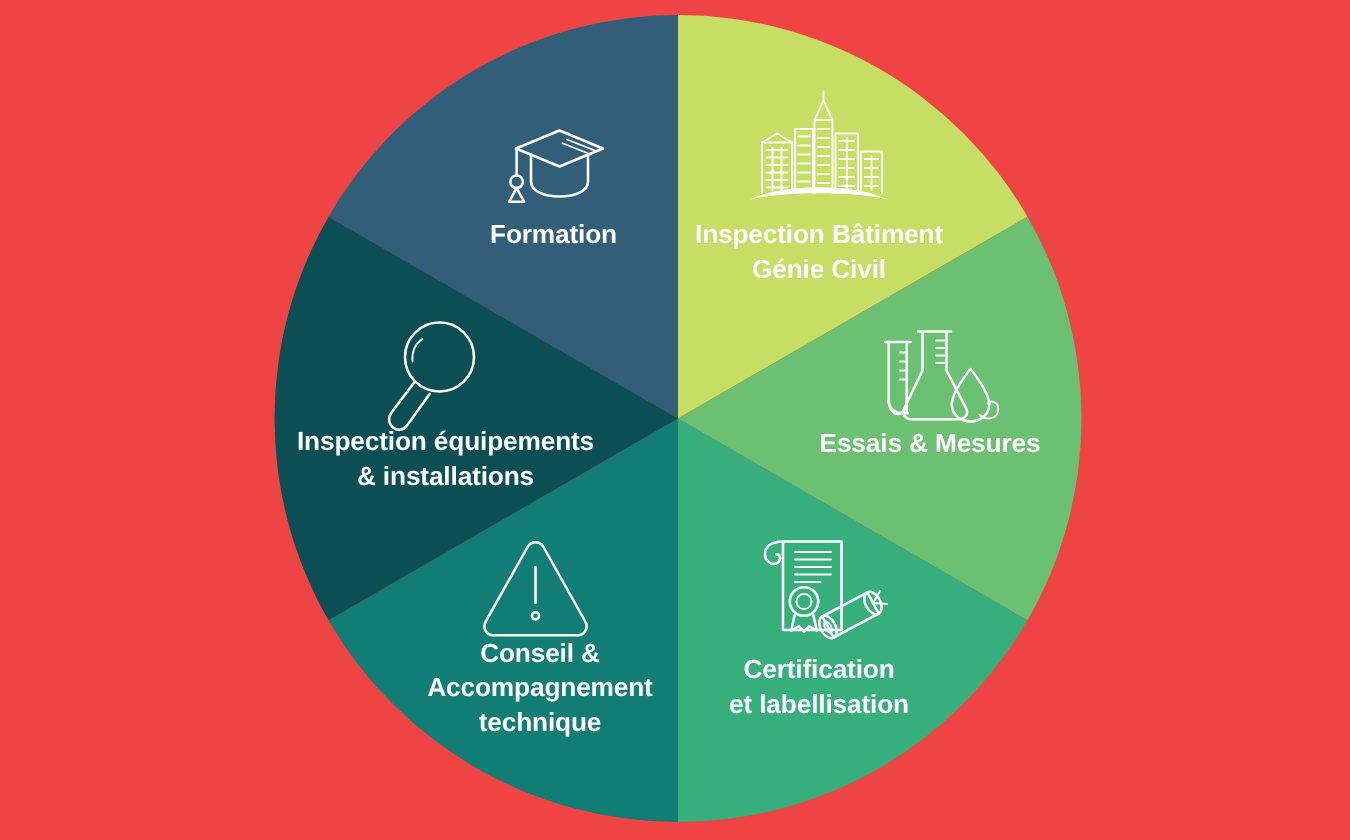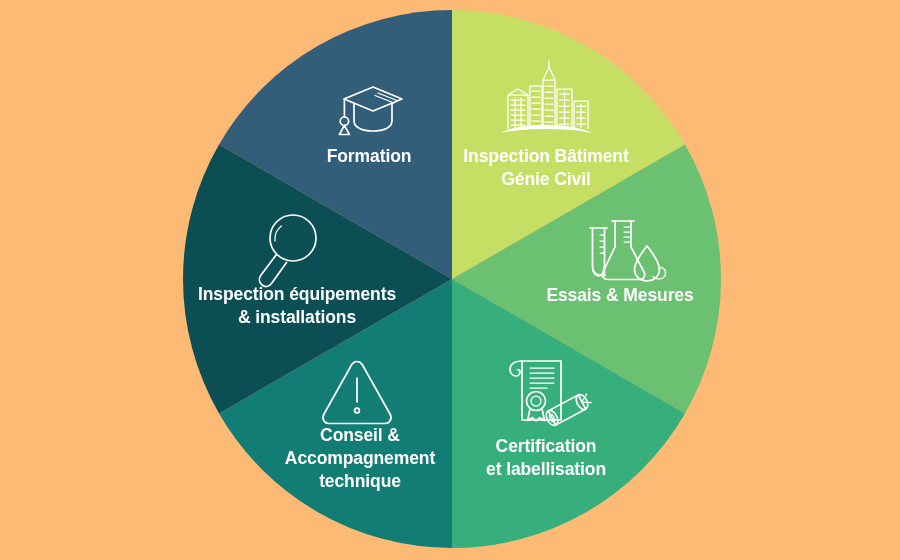--- a/index.html
+++ b/index.html
@@ -11,21 +11,21 @@
   body {
     width: 900px;
     height: 560px;
     font-family: "Liberation Sans", sans-serif;
     overflow: hidden;
   }
   #wheel-stage {
     position: relative;
     width: 900px;
     height: 560px;
-    background: #fdba74;
+    background: #ef4444;
   }
   #wheel-svg {
     position: absolute;
     left: 0;
     top: 0;
     display: block;
   }
   .seg-label {
     font-family: "Liberation Sans", sans-serif;
     font-weight: bold;

